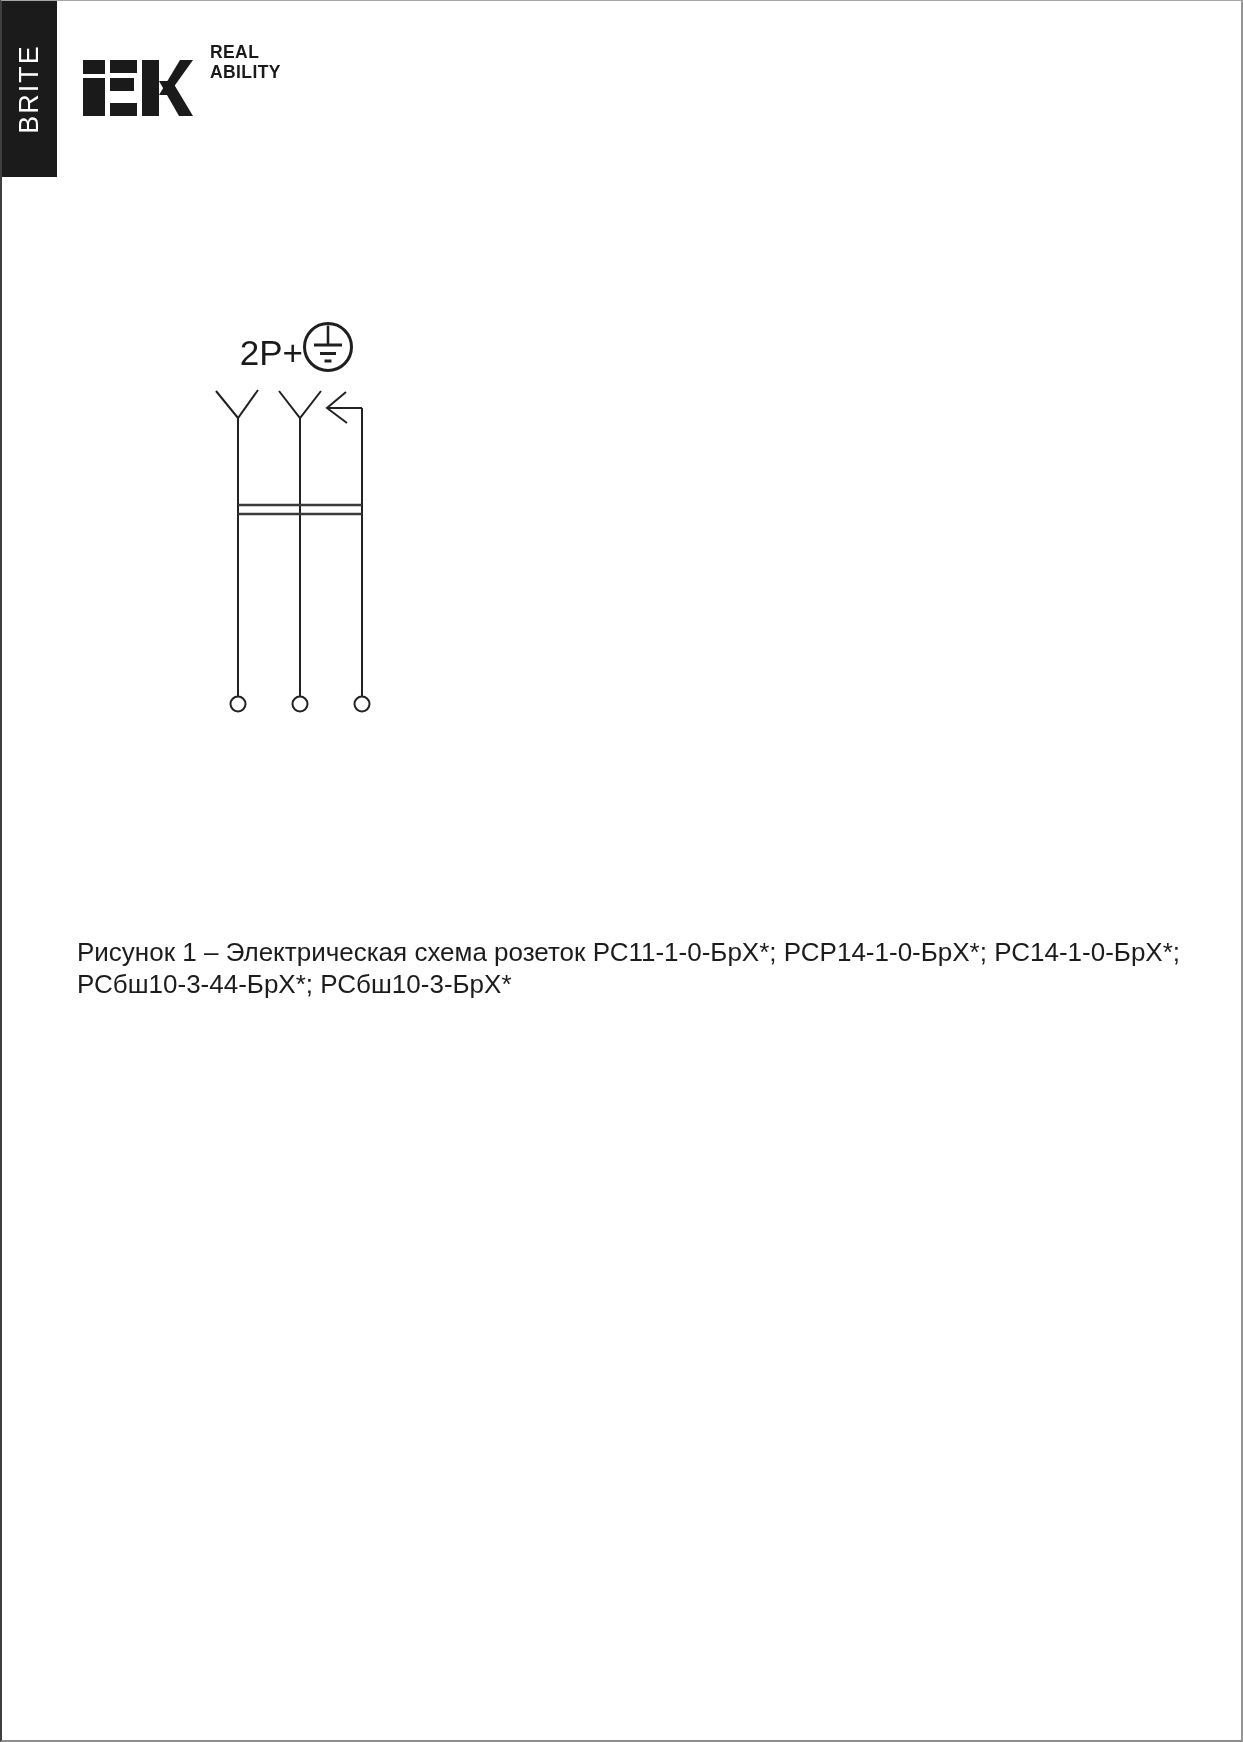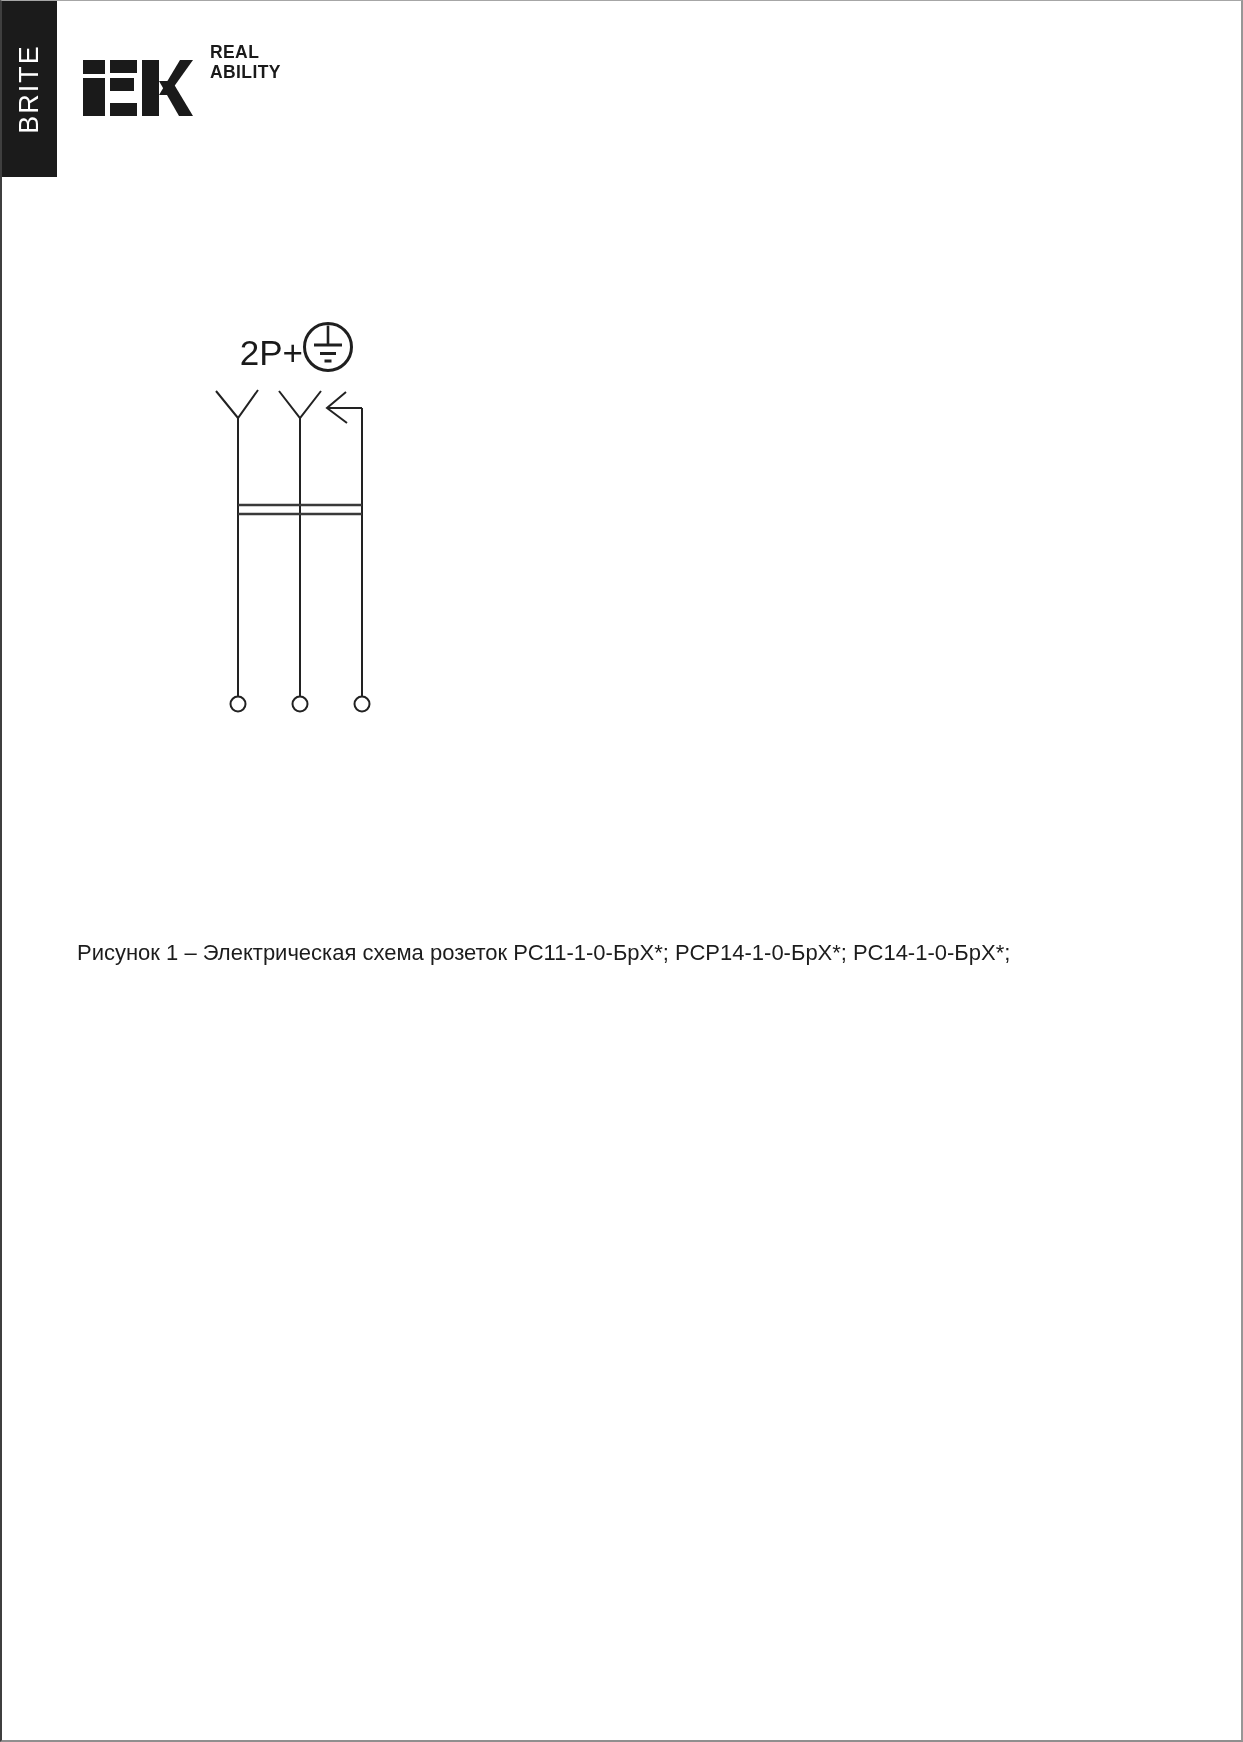--- a/index.html
+++ b/index.html
@@ -76,21 +76,21 @@
     fill: #1a1a1a;
   }
 
   
   .caption {
     position: absolute;
     left: 75px;
     top: 936px;
     width: 1110px;
     color: #1c1c1c;
-    font-size: 22px;
+    font-size: 26px;
     line-height: 31.5px;
     font-weight: 400;
   }
 </style>
 </head>
 <body>
 
 <div class="page">
 
   <div class="brite-bar">
@@ -146,15 +146,16 @@
       <line x1="68" y1="224" x2="192" y2="224" stroke="#3a3a3a" stroke-width="2.5"></line>
 
       <circle cx="68" cy="414" r="7.5" fill="#ffffff"></circle>
       <circle cx="130" cy="414" r="7.5" fill="#ffffff"></circle>
       <circle cx="192" cy="414" r="7.5" fill="#ffffff"></circle>
     </g>
   </svg>
 
   <div class="caption">
     <div>Рисунок 1 – Электрическая схема розеток РС11-1-0-БрХ*; РСР14-1-0-БрХ*; РС14-1-0-БрХ*;</div>
+    <div>РСбш10-3-44-БрХ*; РСбш10-3-БрХ*</div>
   </div>
 
 </div>
 
 </body></html>

